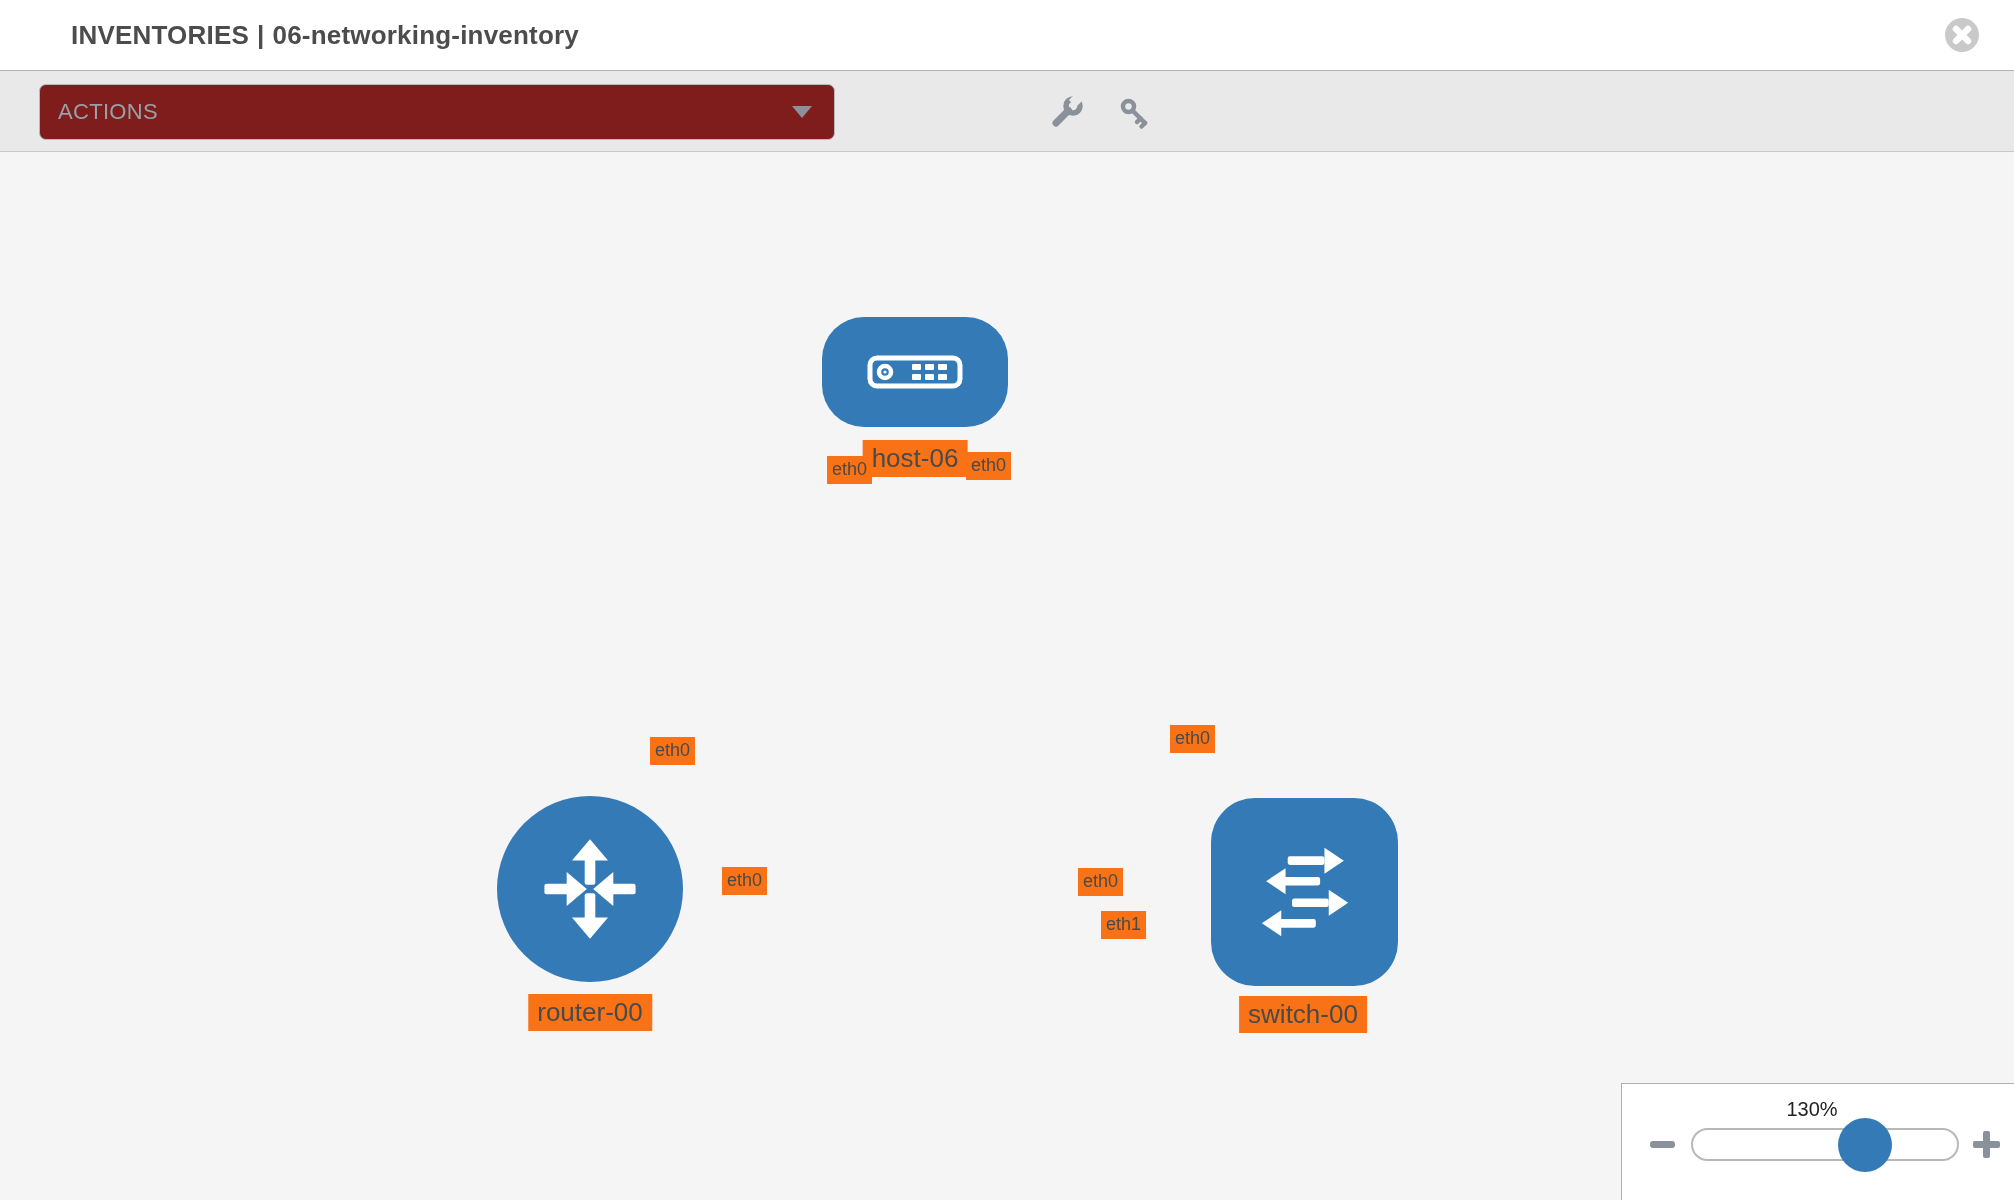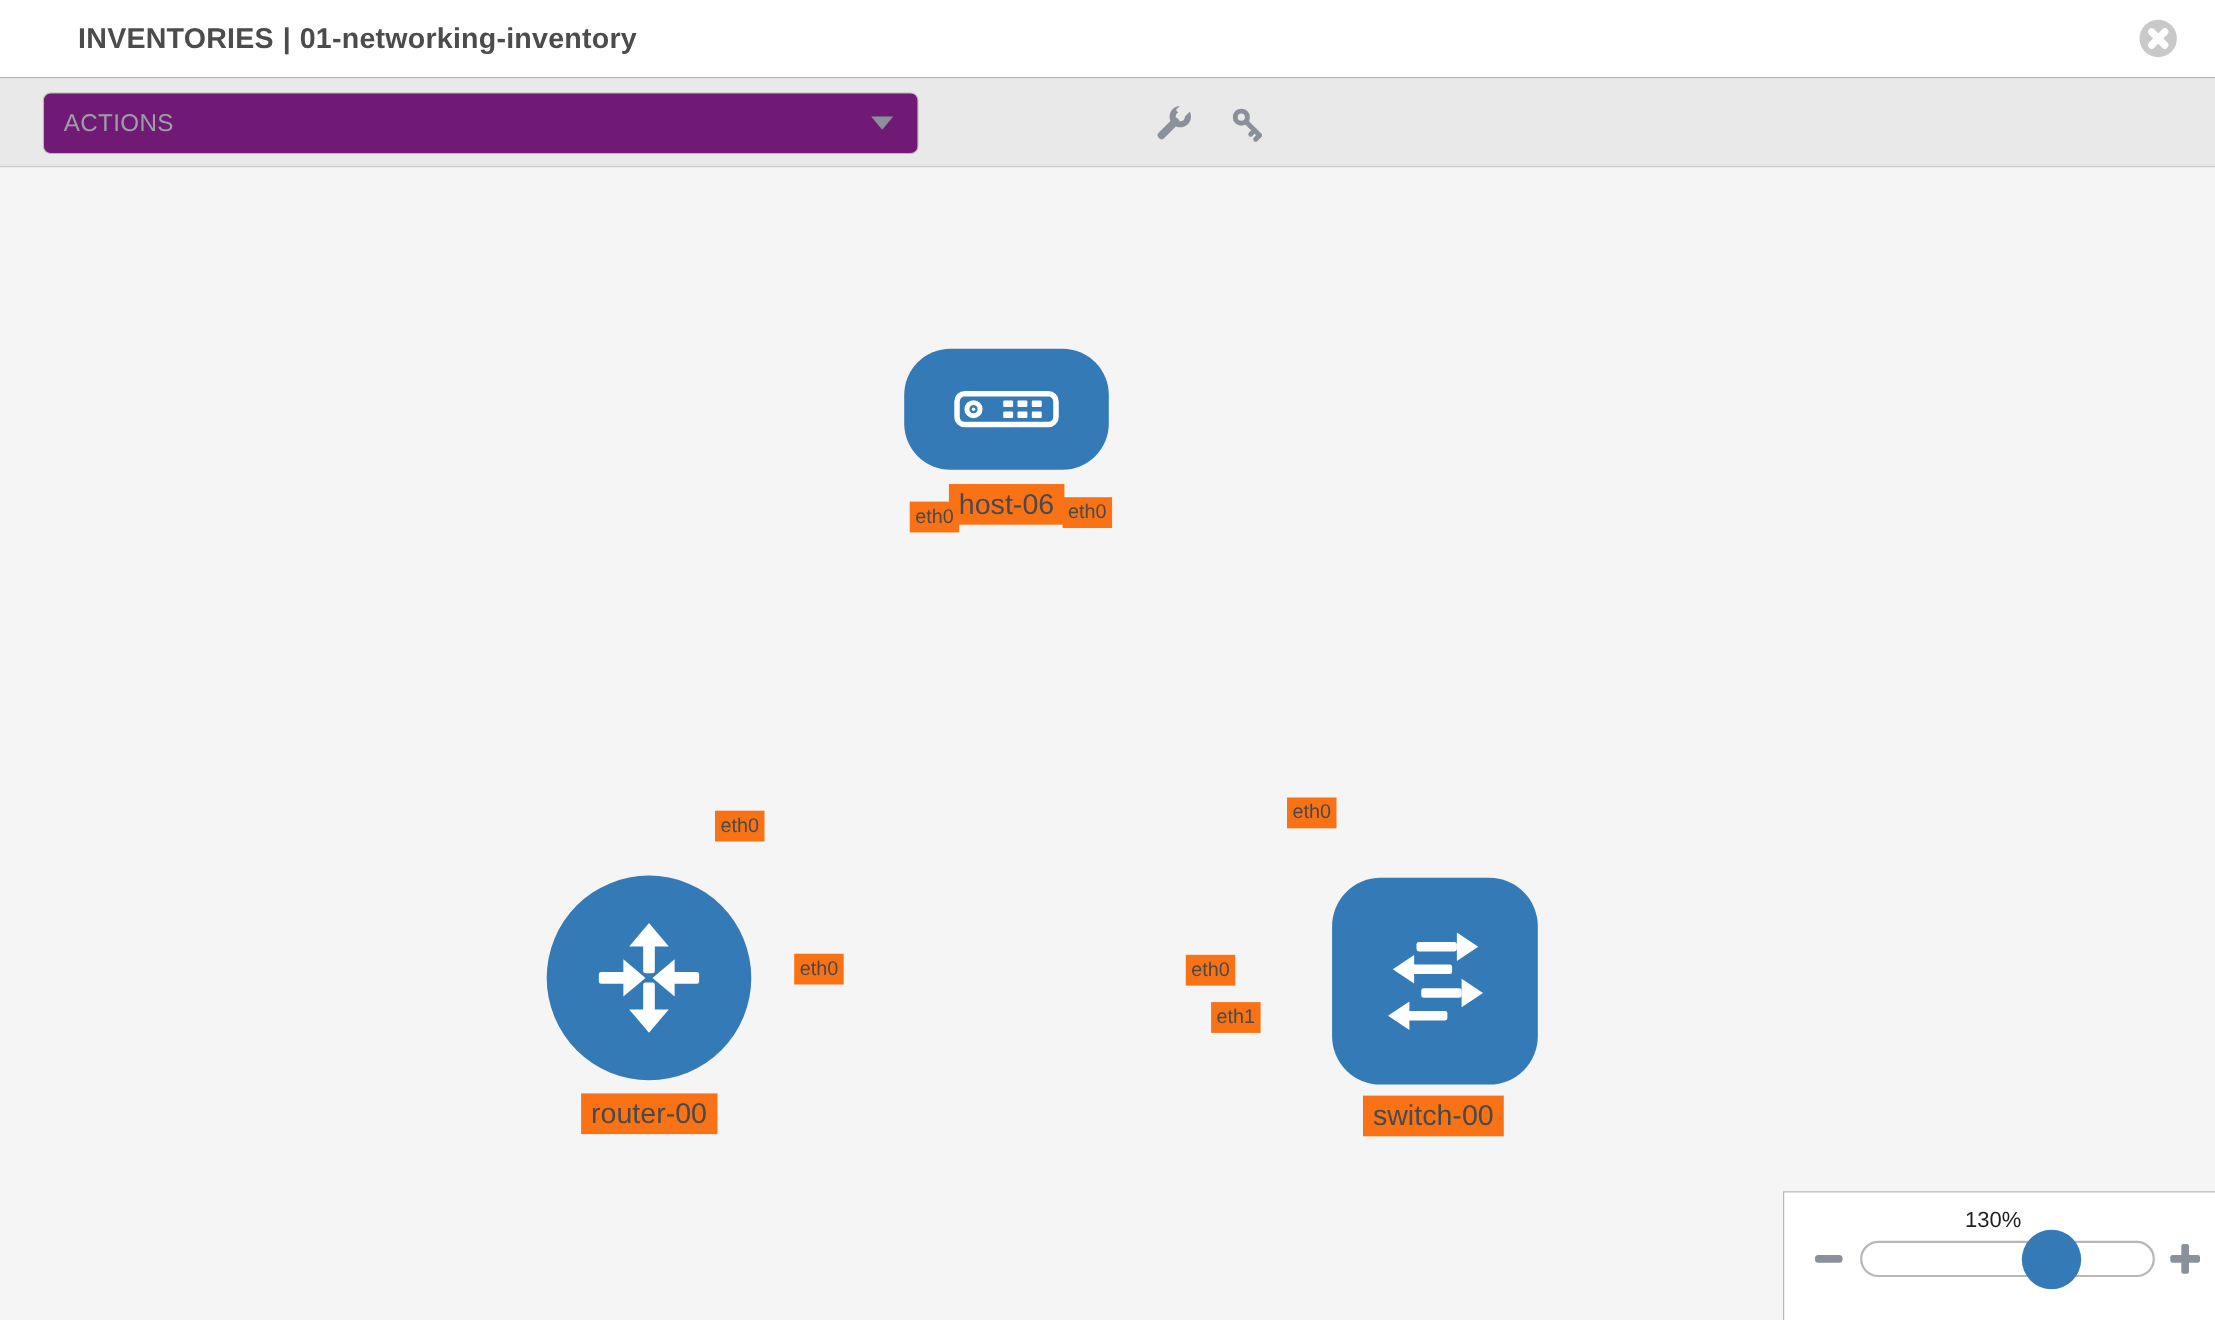--- a/index.html
+++ b/index.html
@@ -13,21 +13,21 @@
                 font-size:26px; font-weight:bold; color:#4c4c4c; letter-spacing:.2px;margin-left:32px; }
   .page-title span { margin-right:8px; }
   .page-title span:last-child { margin-right:0; }
   .close-btn { position:absolute; left:1945px; top:18px; width:34px; height:34px; border:none;
                border-radius:50%; background:#c9c9c9; cursor:pointer; padding:0; }
   .close-btn svg { display:block; margin:auto; }
 
   
   .toolbar { position:absolute; left:0; top:70px; width:100%; height:82px; background:#e9e9e9;
              border-top:1px solid #b3b3b3; border-bottom:1px solid #c9c9c9; z-index:6; }
-  .dropdown { position:absolute; top:13px; height:56px; background:#701a75; border:1.5px solid #b9b9b9;
+  .dropdown { position:absolute; top:13px; height:56px; background:#7f1d1d; border:1.5px solid #b9b9b9;
               border-radius:7px; display:flex; align-items:center; cursor:pointer; }
   .dropdown .ph { font-size:22px; color:#9aa0a6; padding-left:18px; letter-spacing:.3px; }
   .dd-actions { left:39px; width:796px; }
   .dd-search  { left:1124px; width:854px; }
   .chevron { position:absolute; right:22px; top:50%; margin-top:-6px; width:0; height:0;
              border-left:10px solid transparent; border-right:10px solid transparent;
              border-top:12px solid #8b919a; }
   .tool-btn { position:absolute; top:24px; width:36px; height:36px; background:none; border:none;
               cursor:pointer; padding:0; }
   .tool-btn.wrench { left:1048px; }
@@ -158,21 +158,21 @@
         <span class="pv"></span>
           <span class="ph2"></span>
       </button>
     </div>
   </div>
 
   <div class="header">
     <h1 class="page-title">
       <span>INVENTORIES</span>
       <span>|</span>
-      <span>01-networking-inventory</span>
+      <span>06-networking-inventory</span>
     </h1>
     <button class="close-btn">
       <svg width="34" height="34" viewBox="0 0 34 34">
         <g stroke="#ffffff" stroke-width="6.5" stroke-linecap="round">
           <line x1="11" y1="11" x2="23" y2="23"></line>
           <line x1="23" y1="11" x2="11" y2="23"></line>
         </g>
       </svg>
     </button>
   </div>

